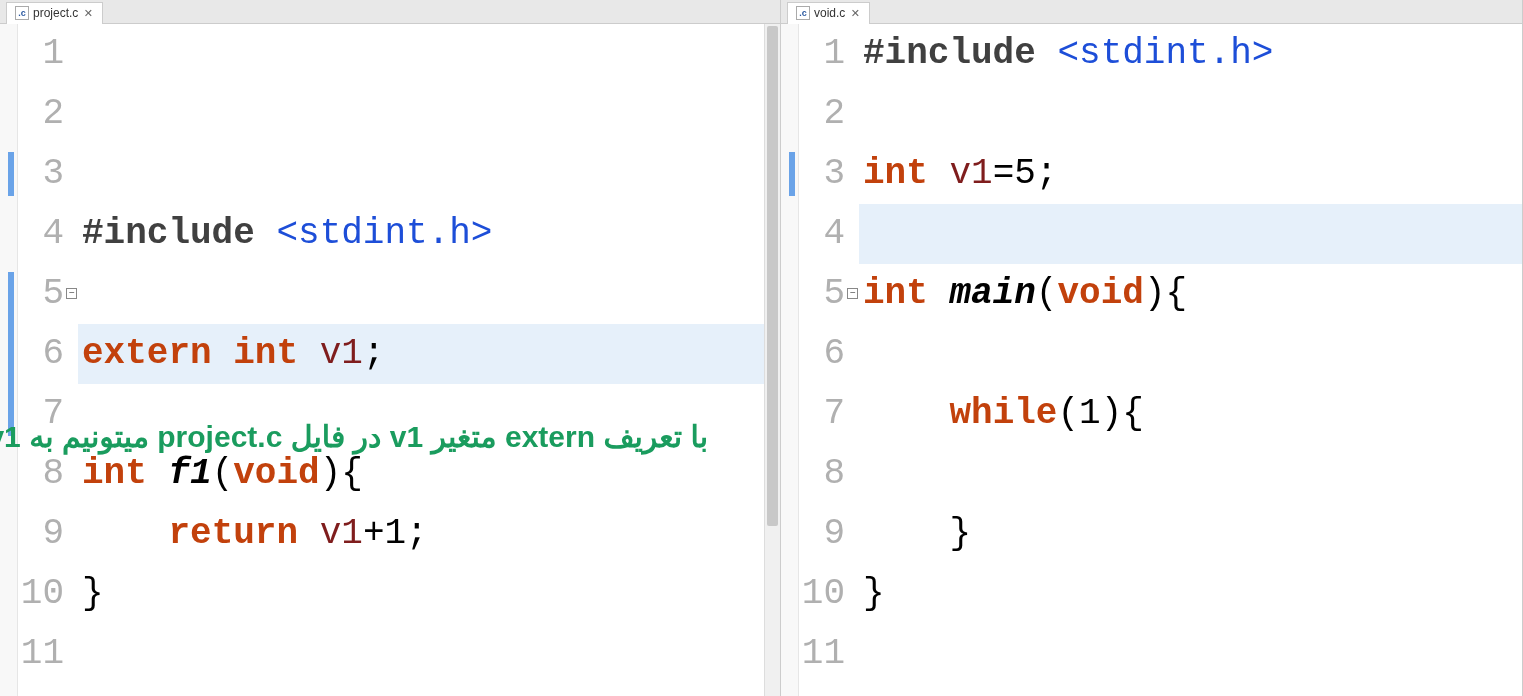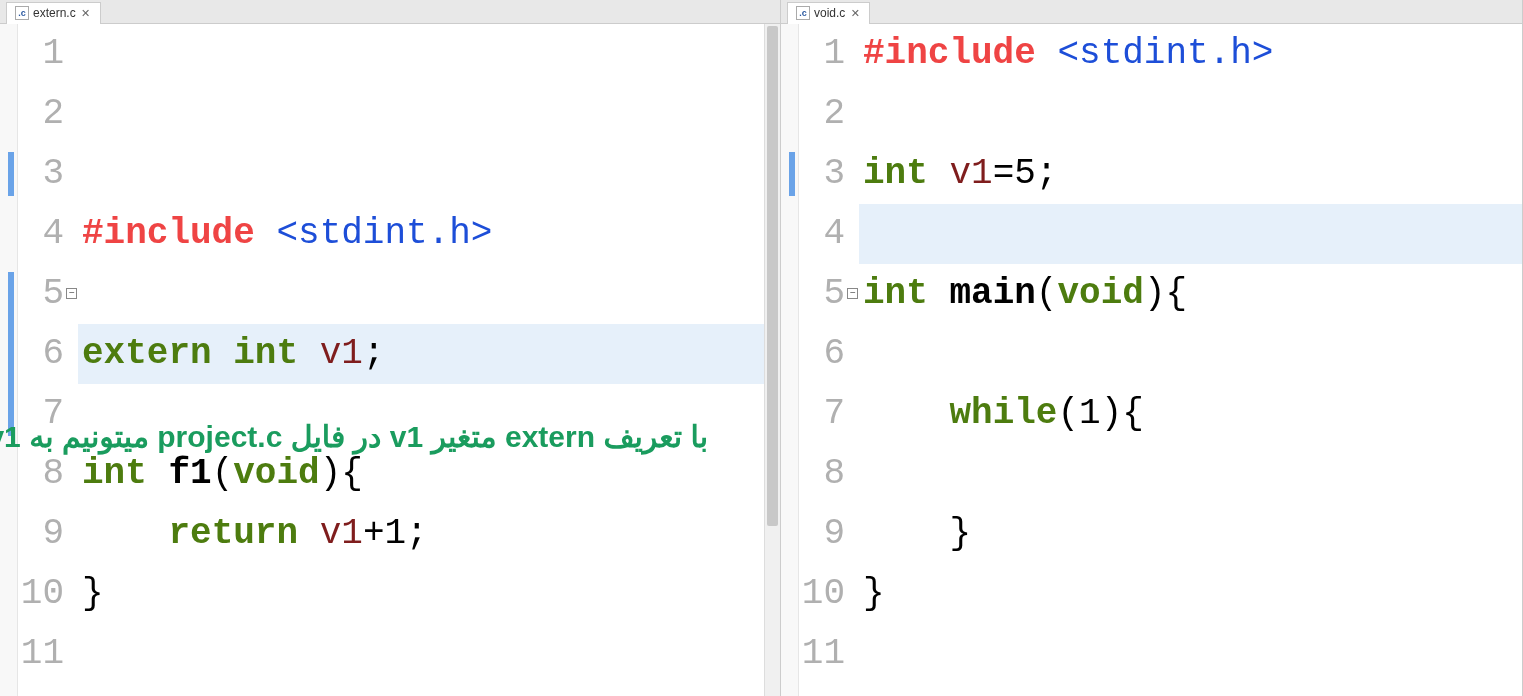--- a/index.html
+++ b/index.html
@@ -97,24 +97,24 @@
   .code {
     flex: 1;
     position: relative;
     white-space: pre;
   }
   .code-line {
     height: 60px;
     padding-left: 4px;
   }
   .hl { background: #e6f0fa; }
-  .tok-pp   { color: #ef4444; font-weight: bold; }
-  .tok-kw   { color: #4d7c0f; font-weight: bold; }
+  .tok-pp   { color: #404040; font-weight: bold; }
+  .tok-kw   { color: #c2410c; font-weight: bold; }
   .tok-inc  { color: #1d4ed8; }
-  .tok-fn   { color: #000; font-weight: bold; }
+  .tok-fn   { color: #000; font-weight: bold; font-style: italic; }
   .tok-num  { color: #000; }
   .tok-id   { color: #7f1d1d; }
   .tok-punc { color: #000; }
   .fold-marker {
     position: absolute;
     width: 11px;
     height: 11px;
     border: 1px solid #888;
     background: #fff;
     display: flex;
@@ -154,21 +154,21 @@
     border-radius: 2px;
   }
 </style>
 </head>
 <body>
 
 <div class="pane pane-left">
   <div class="tab-bar">
     <div class="tab">
       <span class="c-icon">.c</span>
-      <span>extern.c</span>
+      <span>project.c</span>
       <span class="tab-close">✕</span>
     </div>
   </div>
   <div class="editor">
     <div class="marker-bar" id="markbar-left">
         <div class="change-mark" style="top: 128px; height: 44px;"></div>
         <div class="change-mark" style="top: 248px; height: 164px;"></div>
       </div>
     <div class="gutter" id="gutter-left">
         <div class="ln">1</div>

